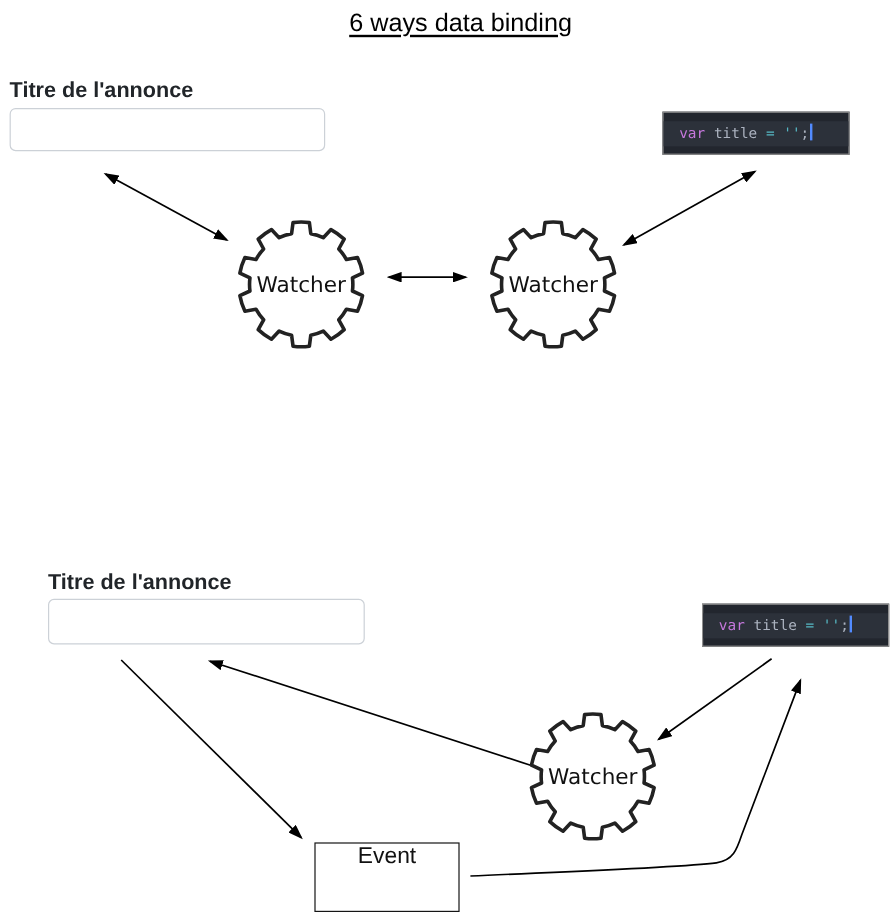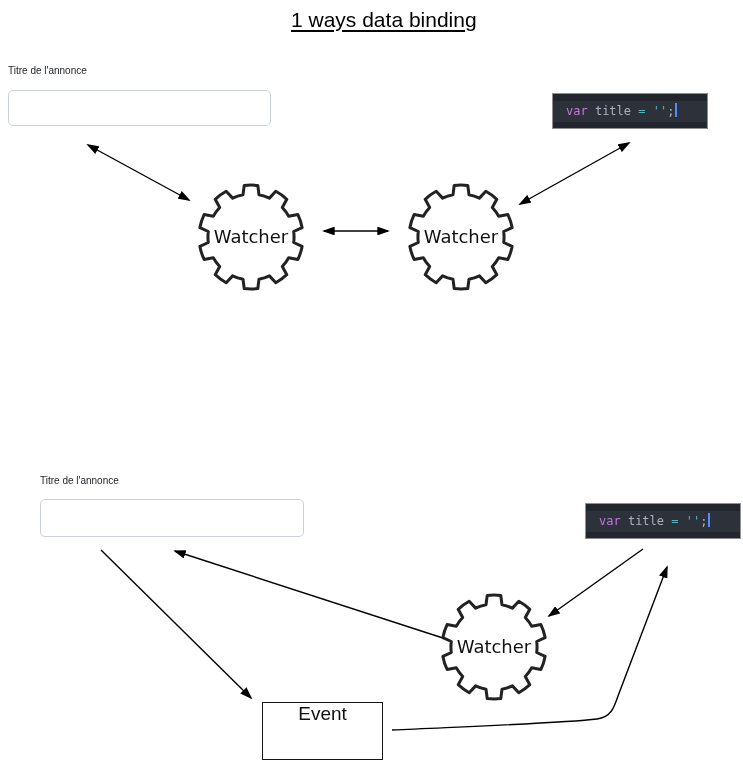--- a/index.html
+++ b/index.html
@@ -12,21 +12,21 @@
   .overlay marker path { fill:var(--arrow,#000); stroke:none; }
 
   .title {
     position:absolute; font-size:21px; color:#000; text-decoration:underline;
     text-underline-offset:3px; white-space:nowrap;
   }
   .title-1 { left:291px; top:8px; }
   .title-2 { left:308px; top:398px; }
 
   .field-label {
-    position:absolute; font-size:10px; font-weight:400; color:#212529; white-space:nowrap;
+    position:absolute; font-size:18px; font-weight:700; color:#212529; white-space:nowrap;
   }
   .label-1 { left:8px; top:65px; }
   .label-2 { left:40px; top:475px; }
 
   .text-input {
     position:absolute; box-sizing:border-box; width:263px; height:36px;
     background:#fff; border:1px solid #ccd1d7; border-radius:5px; outline:none;
     font-size:14px; padding:0 10px; color:#212529;
   }
   .input-1 { left:8px; top:90px; }
@@ -86,21 +86,21 @@
     <line x1="88" y1="145" x2="189" y2="200" marker-start="url(#ah)" marker-end="url(#ah)"></line>
     <line x1="324" y1="231" x2="388" y2="231" marker-start="url(#ah)" marker-end="url(#ah)"></line>
     <line x1="520" y1="204" x2="629" y2="143" marker-start="url(#ah)" marker-end="url(#ah)"></line>
 
     <line x1="101" y1="550" x2="251" y2="698" marker-end="url(#ah)"></line>
     <line x1="446" y1="639" x2="175" y2="551" marker-end="url(#ah)"></line>
     <line x1="643" y1="549" x2="549" y2="616" marker-end="url(#ah)"></line>
     <path class="link" d="M392 730 C 480 726 565 723 597 719 C 611 717 614 708 618 696 L 667 567" marker-end="url(#ah)"></path>
   </svg>
 
-  <div class="title title-1">1 ways data binding</div>
+  <div class="title title-1">6 ways data binding</div>
 
   <div class="field-label label-1">Titre de l'annonce</div>
   <input class="text-input input-1" type="text" value="" style="">
 
   <div class="code-box code-1">
     <div class="code-line"><span class="tk-kw">var </span><span class="tk-id">title </span><span class="tk-op">= </span><span class="tk-str">''</span><span class="tk-semi">;</span><span class="cursor"></span></div>
   </div>
 
   <svg class="gear gear-1" viewBox="0 0 110 110">
     <path class="gear-path" d="M48.2 3.5 A52 52 0 0 1 61.8 3.5 L63.0 12.7 A43 43 0 0 1 73.4 16.1 L79.8 9.3 A52 52 0 0 1 90.8 17.3 L86.3 25.5 A43 43 0 0 1 92.7 34.3 L101.9 32.6 A52 52 0 0 1 106.1 45.6 L97.7 49.5 A43 43 0 0 1 97.7 60.5 L106.1 64.4 A52 52 0 0 1 101.9 77.4 L92.7 75.7 A43 43 0 0 1 86.3 84.5 L90.8 92.7 A52 52 0 0 1 79.8 100.7 L73.4 93.9 A43 43 0 0 1 63.0 97.3 L61.8 106.5 A52 52 0 0 1 48.2 106.5 L47.0 97.3 A43 43 0 0 1 36.6 93.9 L30.2 100.7 A52 52 0 0 1 19.2 92.7 L23.7 84.5 A43 43 0 0 1 17.3 75.7 L8.1 77.4 A52 52 0 0 1 3.9 64.4 L12.3 60.5 A43 43 0 0 1 12.3 49.5 L3.9 45.6 A52 52 0 0 1 8.1 32.6 L17.3 34.3 A43 43 0 0 1 23.7 25.5 L19.2 17.3 A52 52 0 0 1 30.2 9.3 L36.6 16.1 A43 43 0 0 1 47.0 12.7 Z"></path>

